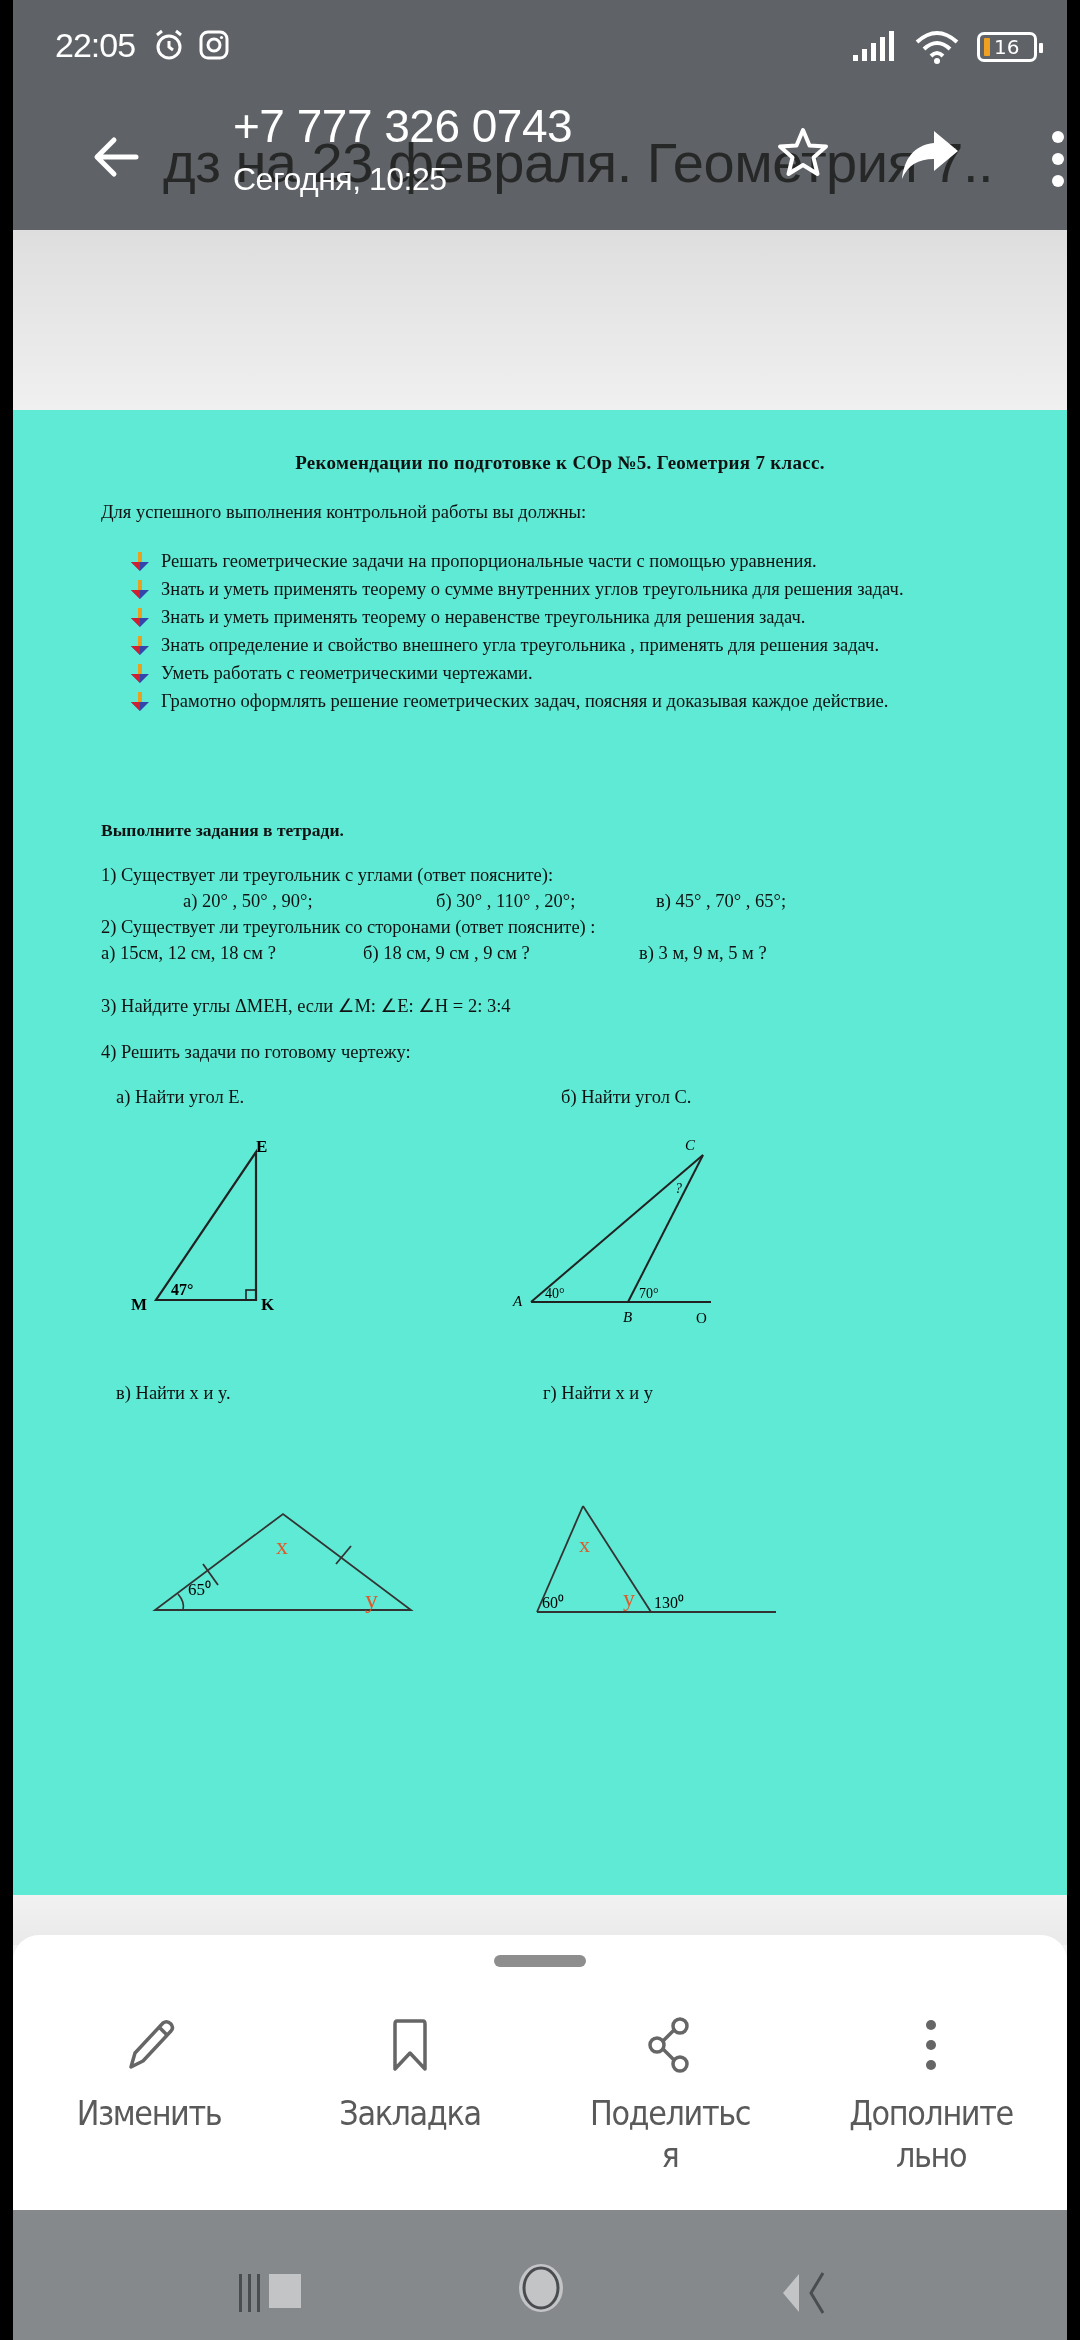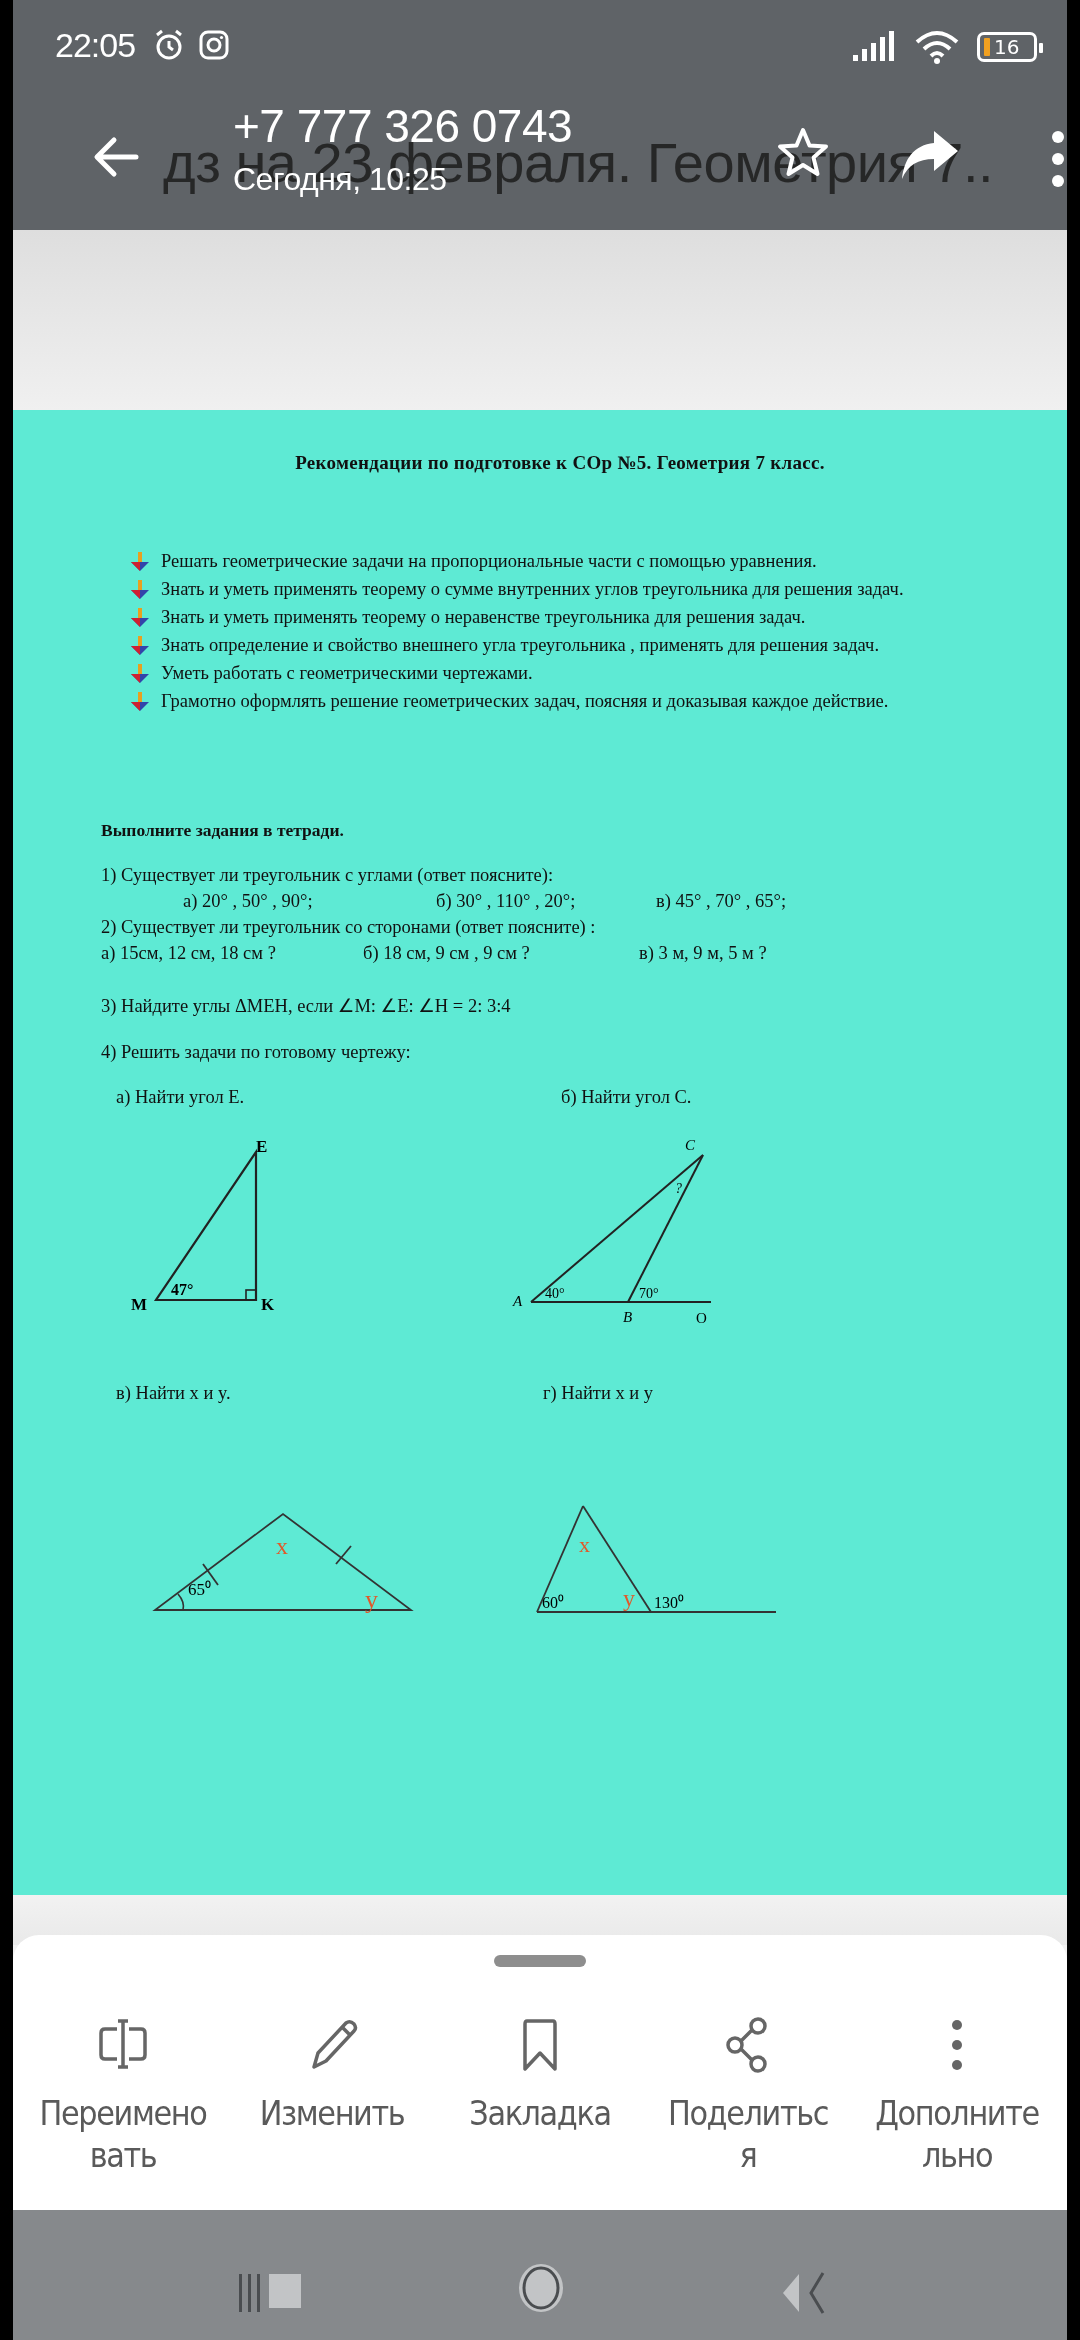--- a/index.html
+++ b/index.html
@@ -119,20 +119,21 @@
         <circle cx="10" cy="30" r="6" fill="#fff"></circle>
         <circle cx="10" cy="52" r="6" fill="#fff"></circle>
       </svg>
     </div>
   </div>
 
   <div class="doc-top-gray"></div>
 
   <div class="doc-page">
     <div class="doc-title">Рекомендации по подготовке к СОр №5. Геометрия 7 класс.</div>
+    <div class="doc-intro">Для успешного выполнения контрольной работы вы должны:</div>
 
     <ul class="bullets">
       <li>
         <svg class="b-icon" viewBox="0 0 18 20">
             <rect x="7" y="0" width="4" height="11" fill="#e8a020"></rect>
             <path d="M0 10 H18 L9 19 Z" fill="#3344aa"></path>
             <path d="M0 10 H9 V19 Z" fill="#d02030"></path>
           </svg>
         <span>Решать геометрические задачи на пропорциональные части с помощью уравнения.</span>
       </li>
@@ -241,28 +242,20 @@
     </svg>
   </div>
 
   <div class="doc-bottom-gray"></div>
 
   <div class="sheet">
     <div class="handle"></div>
     <div class="actions">
       <div class="action">
         <svg class="ico" viewBox="0 0 60 60">
-          <path d="M24 14 H12 Q8 14 8 18 V40 Q8 44 12 44 H24" fill="none" stroke="#666" stroke-width="3.5"></path>
-          <path d="M36 14 H48 Q52 14 52 18 V40 Q52 44 48 44 H36" fill="none" stroke="#666" stroke-width="3.5"></path>
-          <path d="M30 6 V52 M25 6 H35 M25 52 H35" stroke="#666" stroke-width="3.5"></path>
-        </svg>
-        <div class="lbl">Переименовать</div>
-      </div>
-      <div class="action">
-        <svg class="ico" viewBox="0 0 60 60">
           <path d="M12 52 L16 38 L44 8 Q48 5 52 9 Q55 13 52 16 L24 46 Z" fill="none" stroke="#666" stroke-width="3.5" stroke-linejoin="round"></path>
           <path d="M40 12 L48 20" stroke="#666" stroke-width="3.5"></path>
         </svg>
         <div class="lbl">Изменить</div>
       </div>
       <div class="action">
         <svg class="ico" viewBox="0 0 60 60">
           <path d="M17 6 H43 Q45 6 45 9 V54 L30 38 L15 54 V9 Q15 6 17 6 Z" fill="none" stroke="#666" stroke-width="3.5" stroke-linejoin="round"></path>
         </svg>
         <div class="lbl">Закладка</div>

